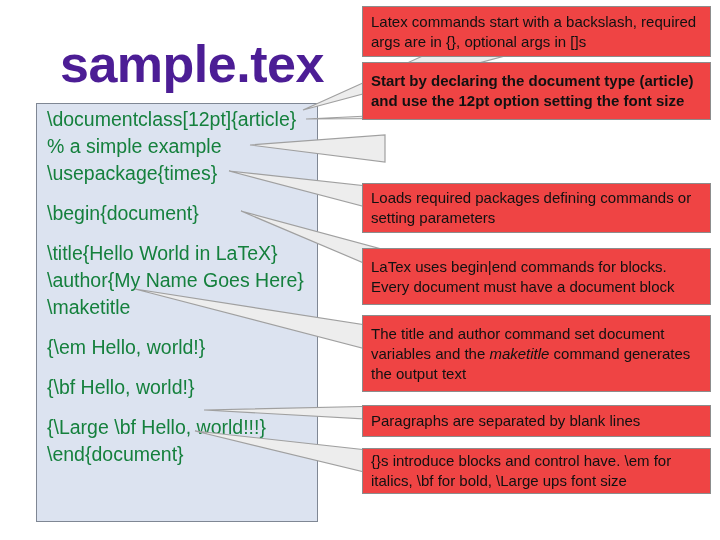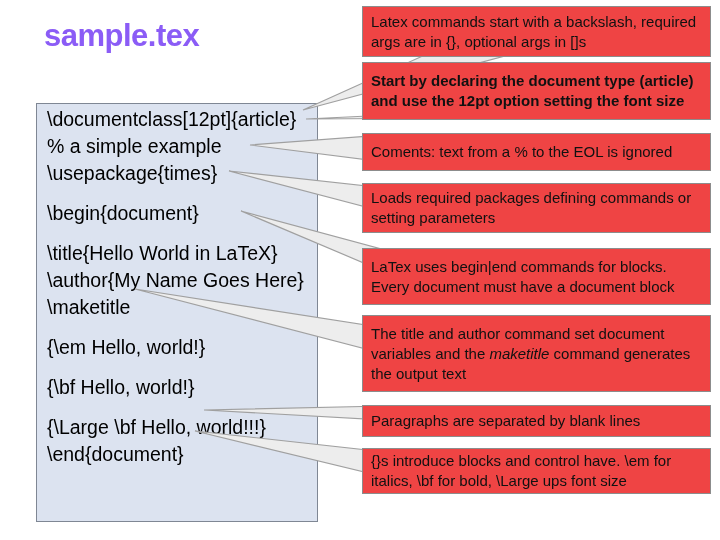--- a/index.html
+++ b/index.html
@@ -1,30 +1,30 @@
 <!DOCTYPE html>
 <html><head>
 <meta charset="utf-8">
 <style>
   html,body{margin:0;padding:0;background:#fff;}
   .slide{
     position:relative;width:720px;height:540px;background:#ffffff;overflow:hidden;
     font-family:"Liberation Sans",sans-serif;
   }
   .title{
-    position:absolute;left:44px;top:18px;margin:0;
-    font-size:31px;font-weight:bold;color:#8b5cf6;letter-spacing:-0.5px;
+    position:absolute;left:44px;top:18px;margin:16px;
+    font-size:52px;font-weight:bold;color:#4c1d95;letter-spacing:-0.5px;
   }
   .codebox{
     position:absolute;left:36px;top:103px;width:282px;height:419px;
     background:#dce3f0;border:1.5px solid #7f8794;box-sizing:border-box;
     padding:2px 0 0 10px;
   }
   .cl{
-    font-size:19.5px;line-height:27px;color:#000000;white-space:pre;
+    font-size:19.5px;line-height:27px;color:#15803d;white-space:pre;
   }
   .cl.gap{margin-top:13px;}
   svg.connectors{position:absolute;left:0;top:0;pointer-events:none;}
   .wedge{fill:#ededed;stroke:#a0a0a0;stroke-width:1.2;}
   .callout{
     position:absolute;left:362px;width:349px;box-sizing:border-box;
     background:#ef4444;border:1.4px solid #8c8c8c;
     display:flex;align-items:center;
     padding:3px 8px;font-size:15px;line-height:20px;color:#111;
   }
@@ -69,23 +69,20 @@
     <polygon class="wedge" points="204,410 385,406 385,420"></polygon>
     <polygon class="wedge" points="195,431 385,452 385,477"></polygon>
   </svg>
 
   <div class="callout c0">
     <span>Latex commands start with a backslash, required args are in {}, optional args in []s</span>
   </div>
   <div class="callout c1">
     <span>Start by declaring the document type (article) and use the 12pt option setting the font size</span>
   </div>
-  <div class="callout c2">
-    <span>Coments: text from a % to the EOL is ignored</span>
-  </div>
   <div class="callout c3">
     <span>Loads required packages defining commands or setting parameters</span>
   </div>
   <div class="callout c4">
     <span>LaTex uses begin|end commands for blocks. Every document must have a document block</span>
   </div>
   <div class="callout c5">
     <span><span>The title and author command set document variables and the </span><span class="it">maketitle</span><span> command generates the output text</span></span>
   </div>
   <div class="callout c6">

